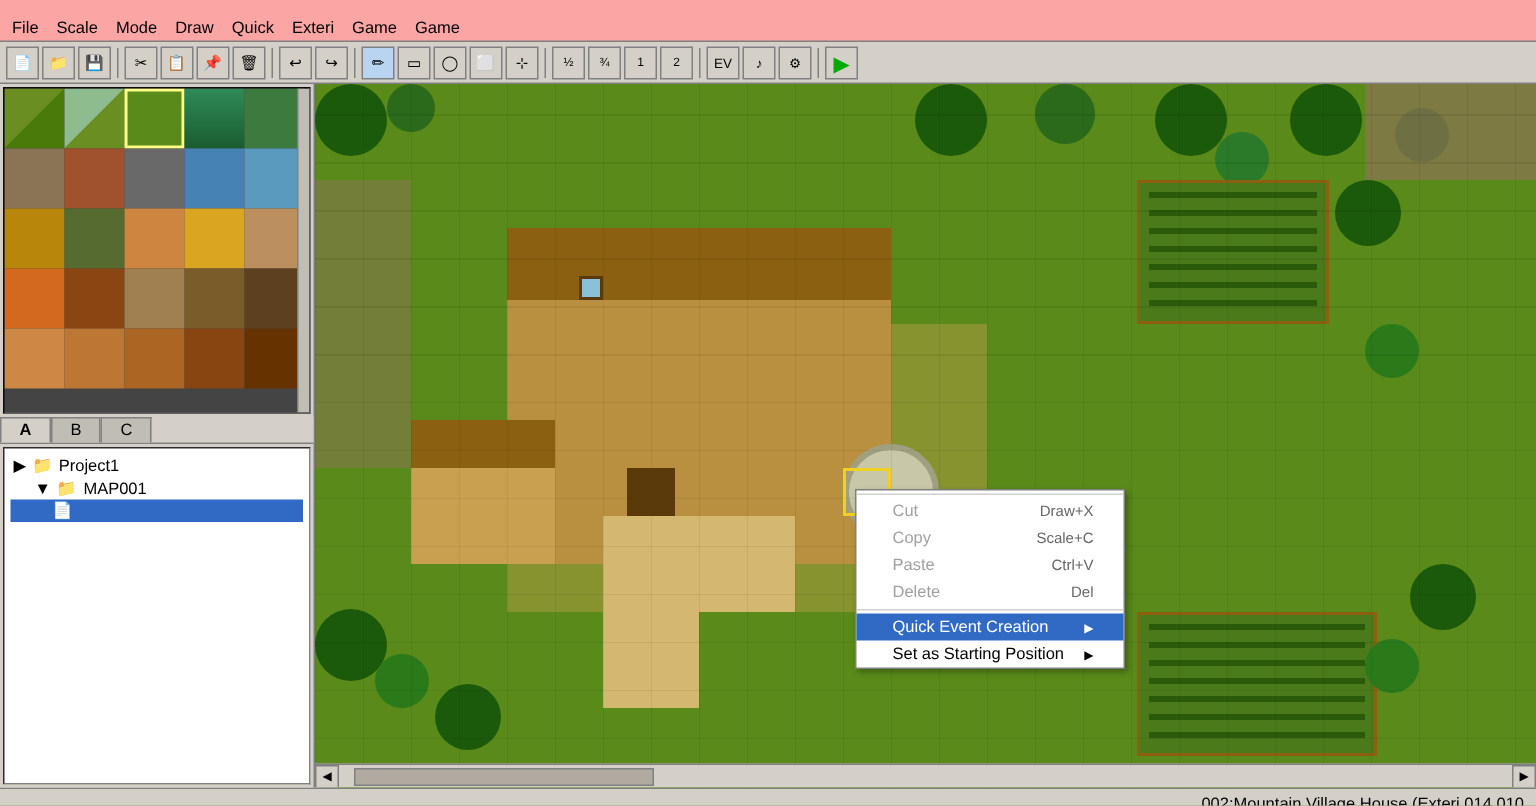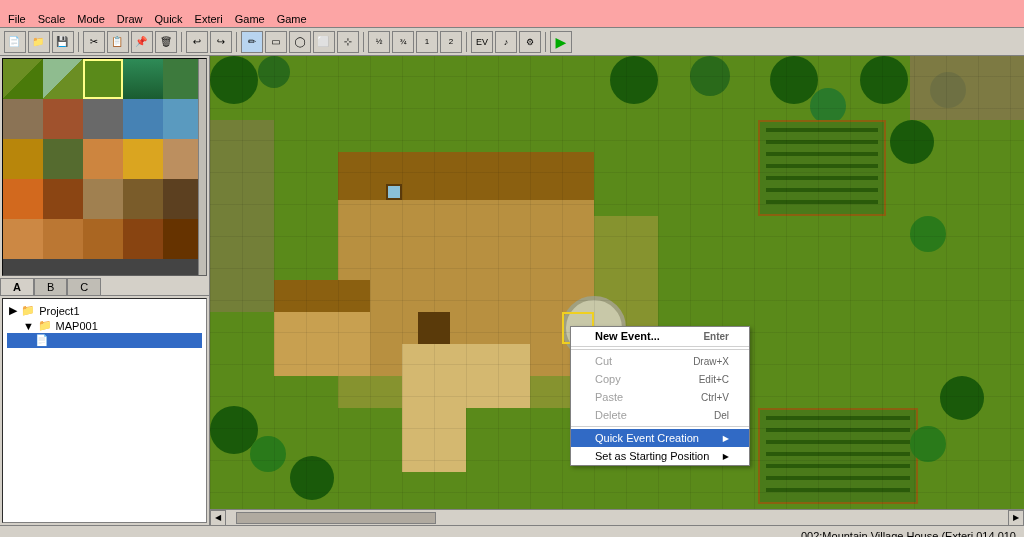--- a/index.html
+++ b/index.html
@@ -259,32 +259,28 @@
 
       <div class="grid-overlay"></div>
 
       <div style="position:absolute; top:256px; left:208px; width:32px; height:32px; background:#5a3a0a;"></div>
 
       <div style="position:absolute; top:128px; left:176px; width:16px; height:16px; background:#8ac0d8; border:2px solid #5a3a0a;"></div>
 
     </div>
 
     <div id="context-menu">
-      <div class="ctx-item ctx-new">
-        <span>New Event...</span>
-        <span class="ctx-shortcut">Enter</span>
-      </div>
       <div class="ctx-separator"></div>
       <div class="ctx-item disabled">
         <span>Cut</span>
         <span class="ctx-shortcut">Draw+X</span>
       </div>
       <div class="ctx-item disabled">
         <span>Copy</span>
-        <span class="ctx-shortcut">Edit+C</span>
+        <span class="ctx-shortcut">Scale+C</span>
       </div>
       <div class="ctx-item disabled">
         <span>Paste</span>
         <span class="ctx-shortcut">Ctrl+V</span>
       </div>
       <div class="ctx-item disabled">
         <span>Delete</span>
         <span class="ctx-shortcut">Del</span>
       </div>
       <div class="ctx-separator"></div>

